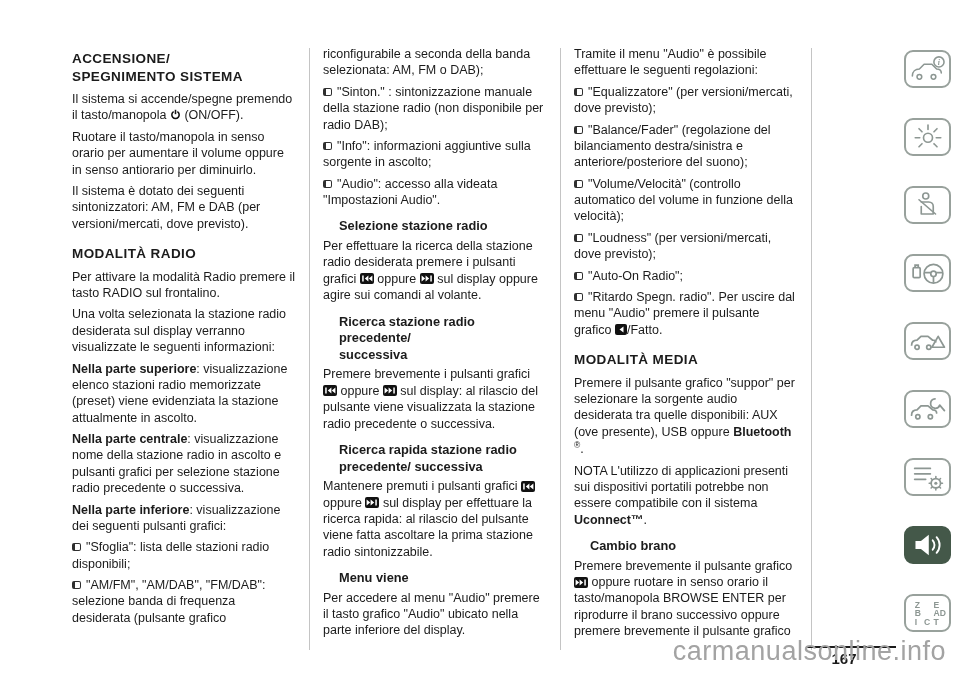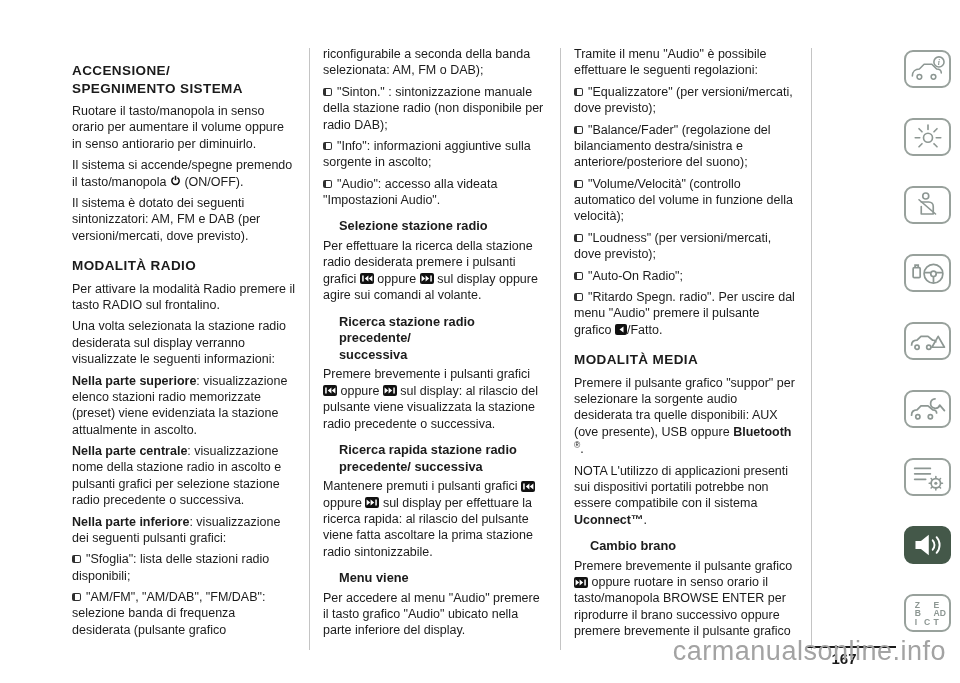--- a/index.html
+++ b/index.html
@@ -3,21 +3,21 @@
 <meta charset="utf-8">
 <style>
   *{box-sizing:border-box;margin:0;padding:0}
   html,body{width:960px;height:683px}
   body{font-family:"Liberation Sans",sans-serif;background:#fff}
   .page{position:relative;width:960px;height:683px;background:#fff;overflow:hidden;color:var(--text,#1b1b1b)}
   .content{position:absolute;left:72px;top:46px;display:flex;align-items:stretch;height:604px}
   .col{width:224px}
   .vdiv{width:1px;background:var(--divider,#c4c4c4);margin:2px 13px 0}
   .h1{font-size:13.5px;font-weight:bold;letter-spacing:.4px;line-height:1.3;margin:13px 0 6px;white-space:pre-line}
-  .col > .h1:first-child{margin-top:16px}
+  .col > .h1:first-child{margin-top:4px}
   .h2{font-size:12.8px;font-weight:bold;line-height:1.3;margin:10px 16px 3px;white-space:pre-line}
   .p{font-size:12.5px;line-height:1.31;margin:0 0 5px}
   .b{font-weight:bold}
   .sup{vertical-align:super;font-size:8.5px}
   .bullet{display:inline-block;width:9px;height:8px;border:1.2px solid #2f2f2f;border-left-width:3.2px;border-radius:2px;margin-right:5px}
   .inline-icon svg{vertical-align:-1.5px}
   .sidebar{position:absolute;right:9px;top:50px;display:flex;flex-direction:column;gap:30px}
   .tab{width:47px;height:38px;border:2.2px solid var(--tab-border,#98a19c);border-radius:9px;display:flex;align-items:center;justify-content:center;color:var(--icon-gray,#8d9793);background:#fff}
   .tab.active{background:var(--active-tab-bg,#445849);border-color:var(--active-tab-bg,#445849);color:#fff}
   .footer{position:absolute;left:806px;top:646px;width:90px}
@@ -26,25 +26,25 @@
   .watermark{position:absolute;right:14px;bottom:16px;font-size:27px;color:var(--watermark,#a3a3a3);letter-spacing:.5px}
 </style>
 </head>
 <body>
 
 <div class="page">
   <div class="content">
     <div class="col">
         <div class="h1">ACCENSIONE/
 SPEGNIMENTO SISTEMA</div>
-        <div class="p"><span class="">Ruotare il tasto/manopola in senso orario per aumentare il volume oppure in senso antiorario per diminuirlo.</span></div>
         <div class="p"><span class="">Il sistema si accende/spegne premendo il tasto/manopola </span><span class="inline-icon"><svg width="11" height="12" viewBox="0 0 12 13">
               <path d="M4 2.8 a4 4 0 1 0 4 0" fill="none" stroke="#111" stroke-width="1.7"></path>
               <line x1="6" y1="0.8" x2="6" y2="5.6" stroke="#111" stroke-width="1.7"></line>
             </svg></span><span class=""> (ON/OFF).</span></div>
+        <div class="p"><span class="">Ruotare il tasto/manopola in senso orario per aumentare il volume oppure in senso antiorario per diminuirlo.</span></div>
         <div class="p"><span class="">Il sistema è dotato dei seguenti sintonizzatori: AM, FM e DAB (per versioni/mercati, dove previsto).</span></div>
         <div class="h1">MODALITÀ RADIO</div>
         <div class="p"><span class="">Per attivare la modalità Radio premere il tasto RADIO sul frontalino.</span></div>
         <div class="p"><span class="">Una volta selezionata la stazione radio desiderata sul display verranno visualizzate le seguenti informazioni:</span></div>
         <div class="p"><span class="b ">Nella parte superiore</span><span class="">: visualizzazione elenco stazioni radio memorizzate (preset) viene evidenziata la stazione attualmente in ascolto.</span></div>
         <div class="p"><span class="b ">Nella parte centrale</span><span class="">: visualizzazione nome della stazione radio in ascolto e pulsanti grafici per selezione stazione radio precedente o successiva.</span></div>
         <div class="p"><span class="b ">Nella parte inferiore</span><span class="">: visualizzazione dei seguenti pulsanti grafici:</span></div>
         <div class="p"><span class="bullet"></span><span class="">"Sfoglia": lista delle stazioni radio disponibili;</span></div>
         <div class="p"><span class="bullet"></span><span class="">"AM/FM", "AM/DAB", "FM/DAB": selezione banda di frequenza desiderata (pulsante grafico</span></div>
       </div>

